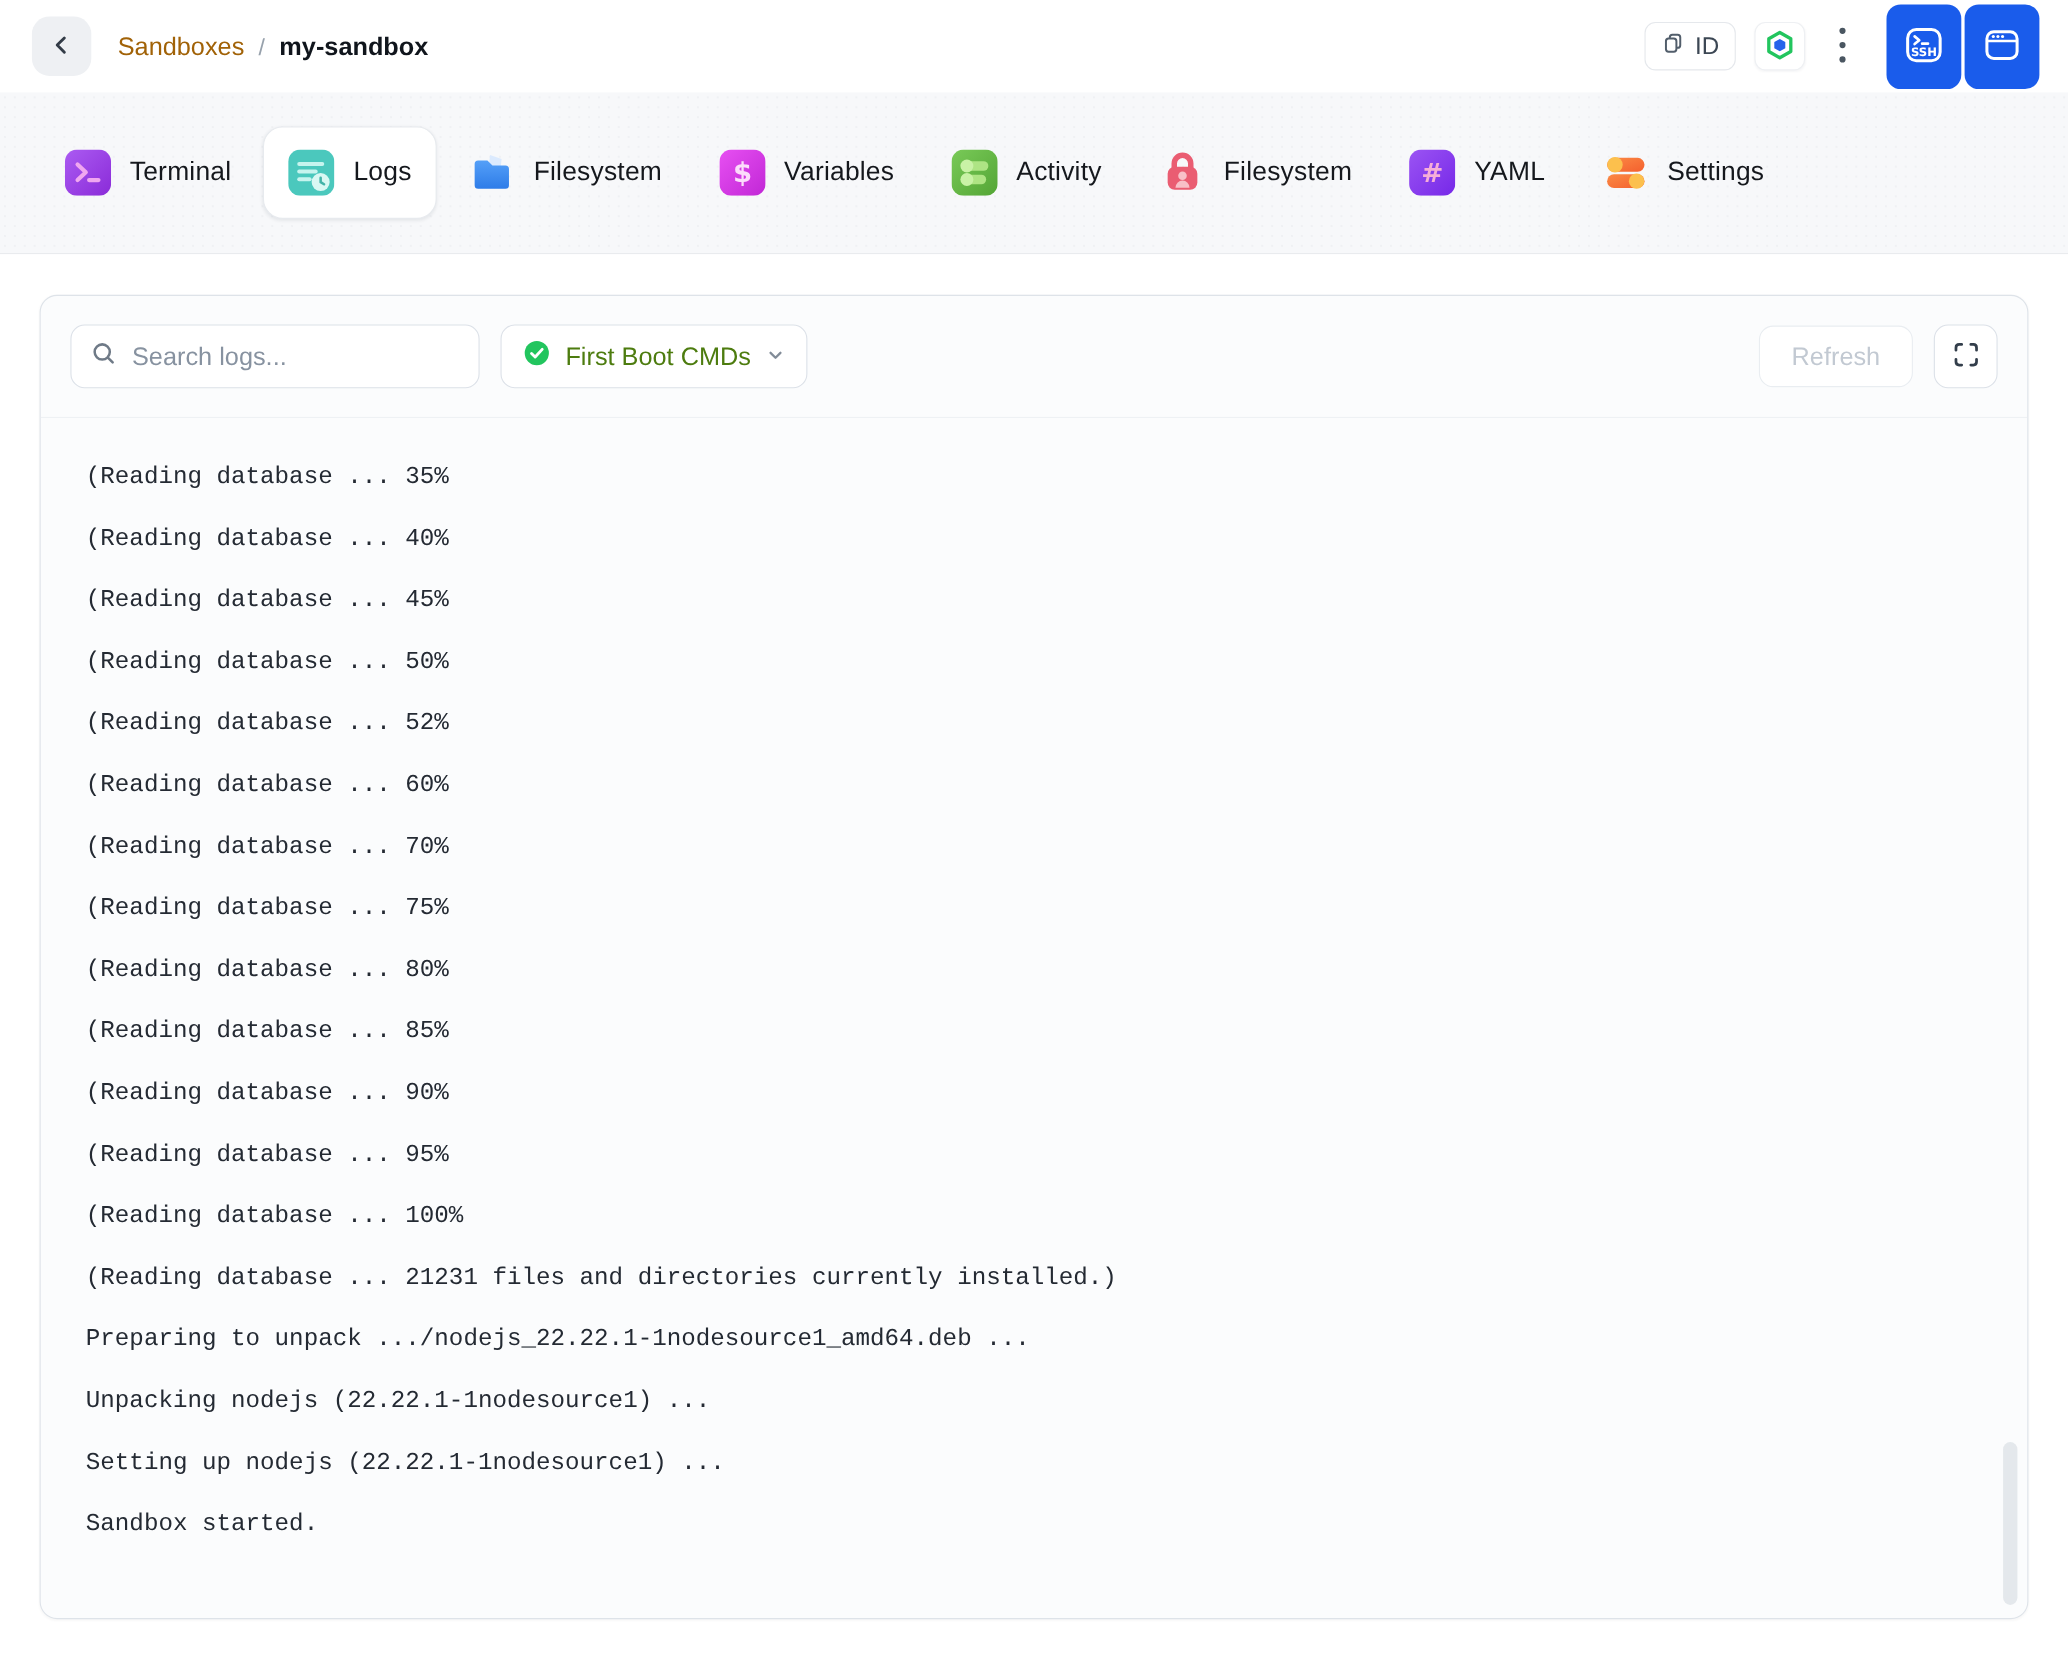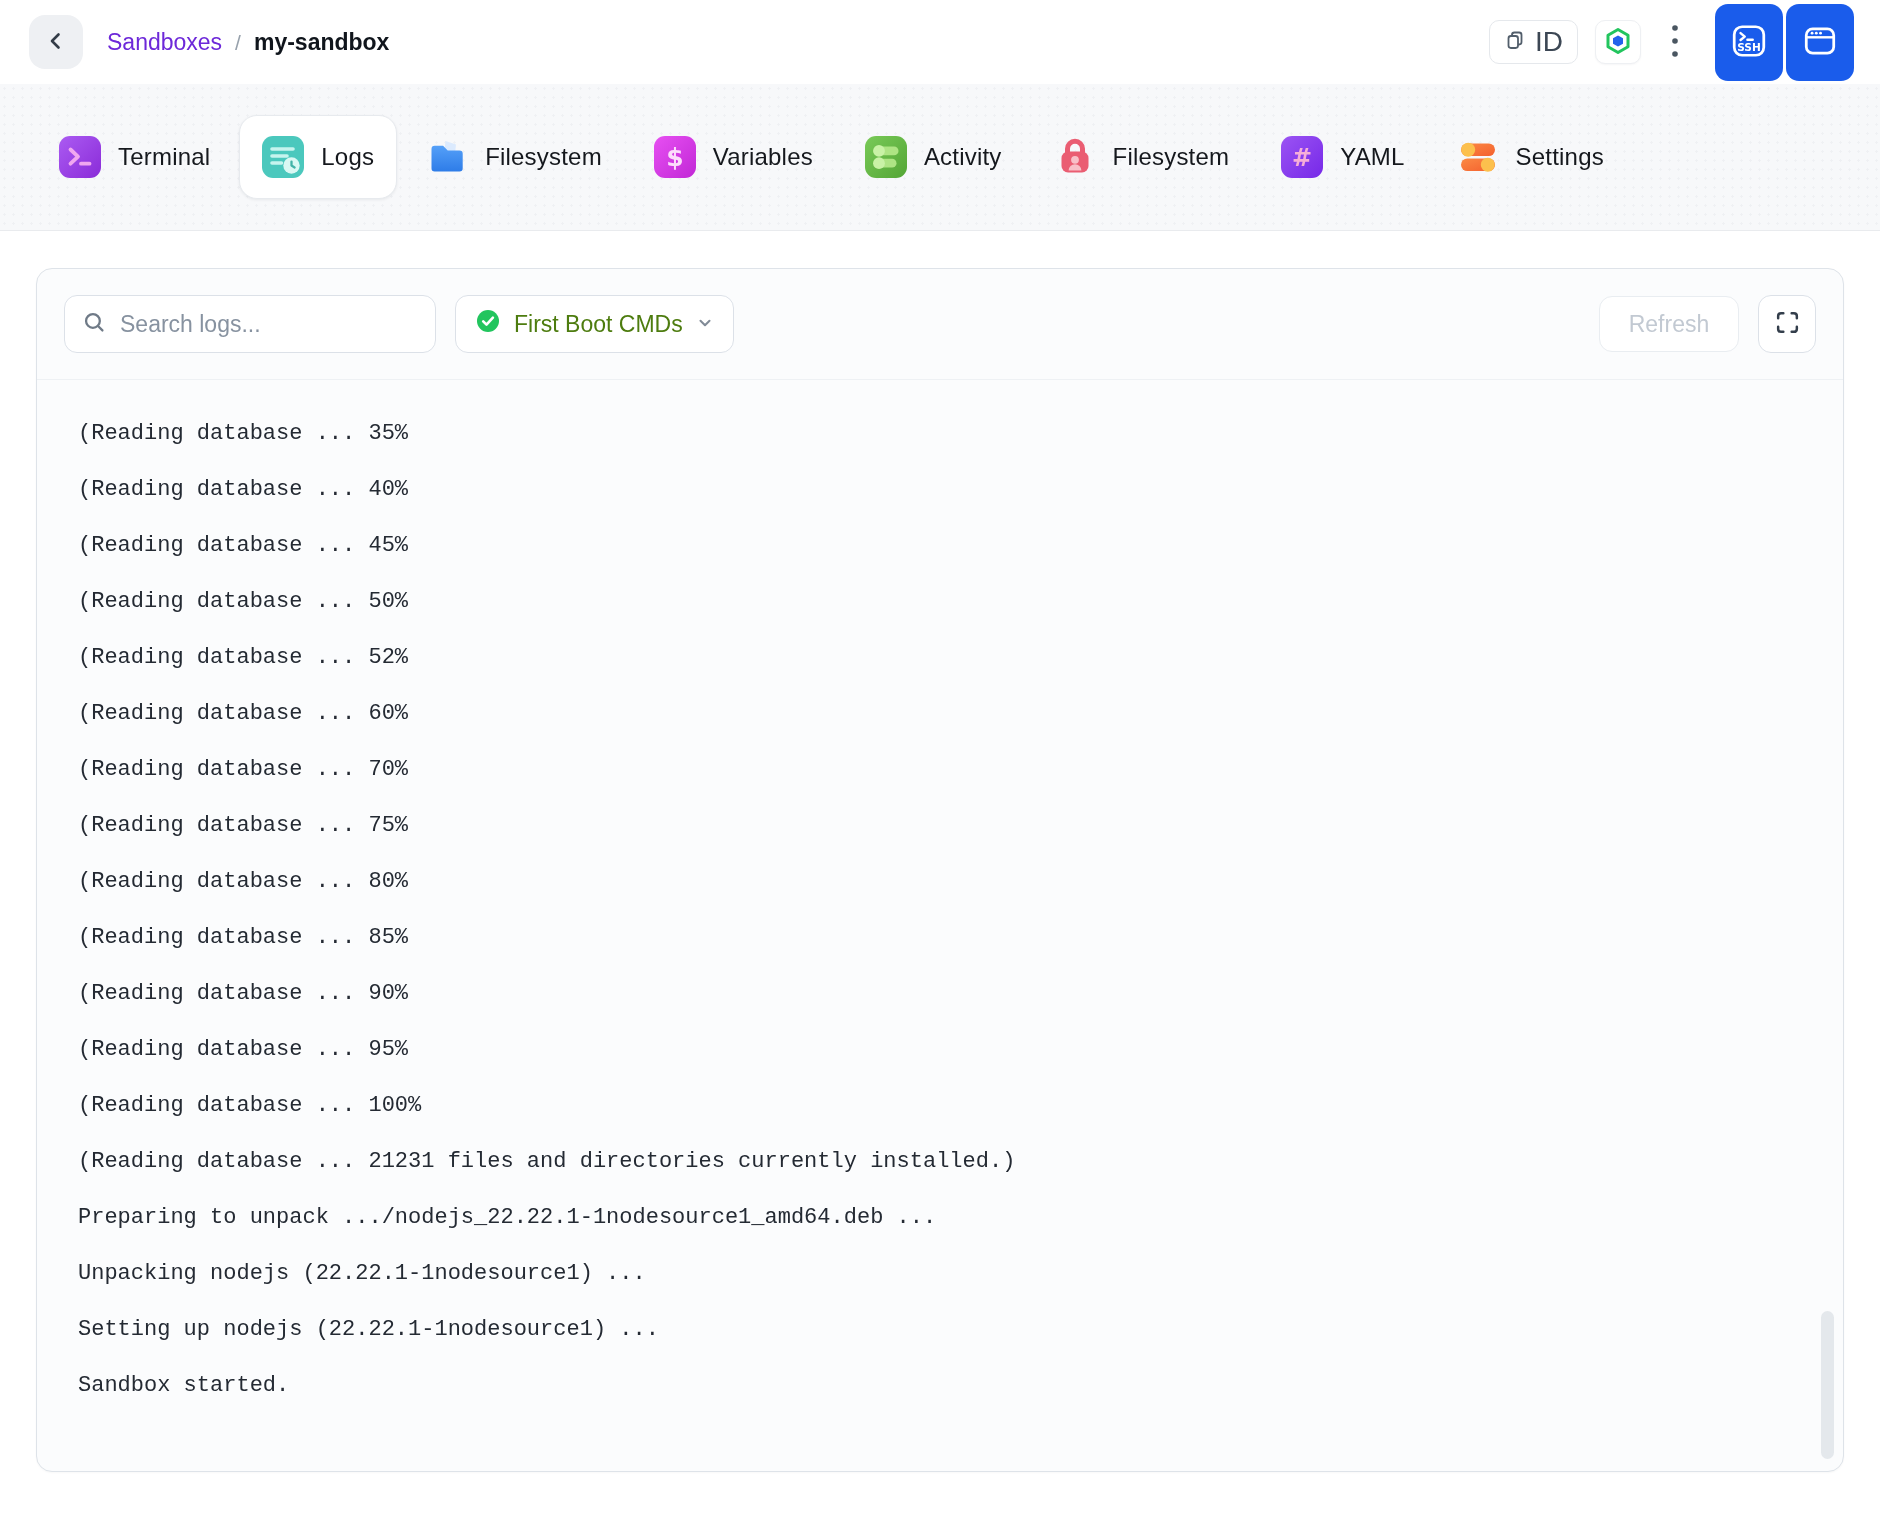--- a/index.html
+++ b/index.html
@@ -4,27 +4,27 @@
 <style>
   * { margin:0; padding:0; box-sizing:border-box; }
   html,body { width:1880px; height:1518px; overflow:hidden; background:#fff;
               font-family:"Liberation Sans", sans-serif; }
 
   
   .header { height:84px; display:flex; align-items:center; padding:0 26px 0 29px; background:#fff; }
   .back-btn { width:54px; height:54px; border:0; border-radius:16px; background:#eef0f3;
               display:grid; place-items:center; cursor:pointer; flex:none; }
   .breadcrumb { display:flex; align-items:baseline; gap:13px; margin-left:24px; font-size:23px; }
-  .crumb-parent { color:#6d28d9; cursor:pointer;text-align:center; }
+  .crumb-parent { color:#a16207; cursor:pointer;text-align:center; }
   .crumb-sep { color:#97a1ac; font-size:21px; }
   .crumb-current { color:#10151c; font-weight:600; }
   .header-right { margin-left:auto; display:flex; align-items:center; gap:17px; }
   .id-btn { display:flex; align-items:center; gap:9px; height:44px; padding:0 14px;
             background:#fff; border:1px solid #e5e8ec; border-radius:10px; cursor:pointer;
-            font-size:28px; color:#3c4754; font-family:inherit; }
+            font-size:22px; color:#3c4754; font-family:inherit; }
   .hex-btn { width:46px; height:44px; background:#fff; border:1px solid #eef0f3; border-radius:10px;
              display:grid; place-items:center; cursor:pointer; box-shadow:0 1px 2px rgba(15,23,42,.04); }
   .kebab-btn { width:34px; height:46px; background:none; border:0; display:grid; place-items:center; cursor:pointer; }
   .blue-group { display:flex; gap:3px; margin-left:6px; }
   .blue-btn { width:68px; height:77px; border:0; border-radius:13px; background:#1a5ceb;
               display:grid; place-items:center; cursor:pointer; }
 
   
   .tabbar { height:147px; background:#f7f8fa; border-bottom:1px solid #e9ebee;
             display:flex; align-items:center; padding:0 36px; gap:6px;

